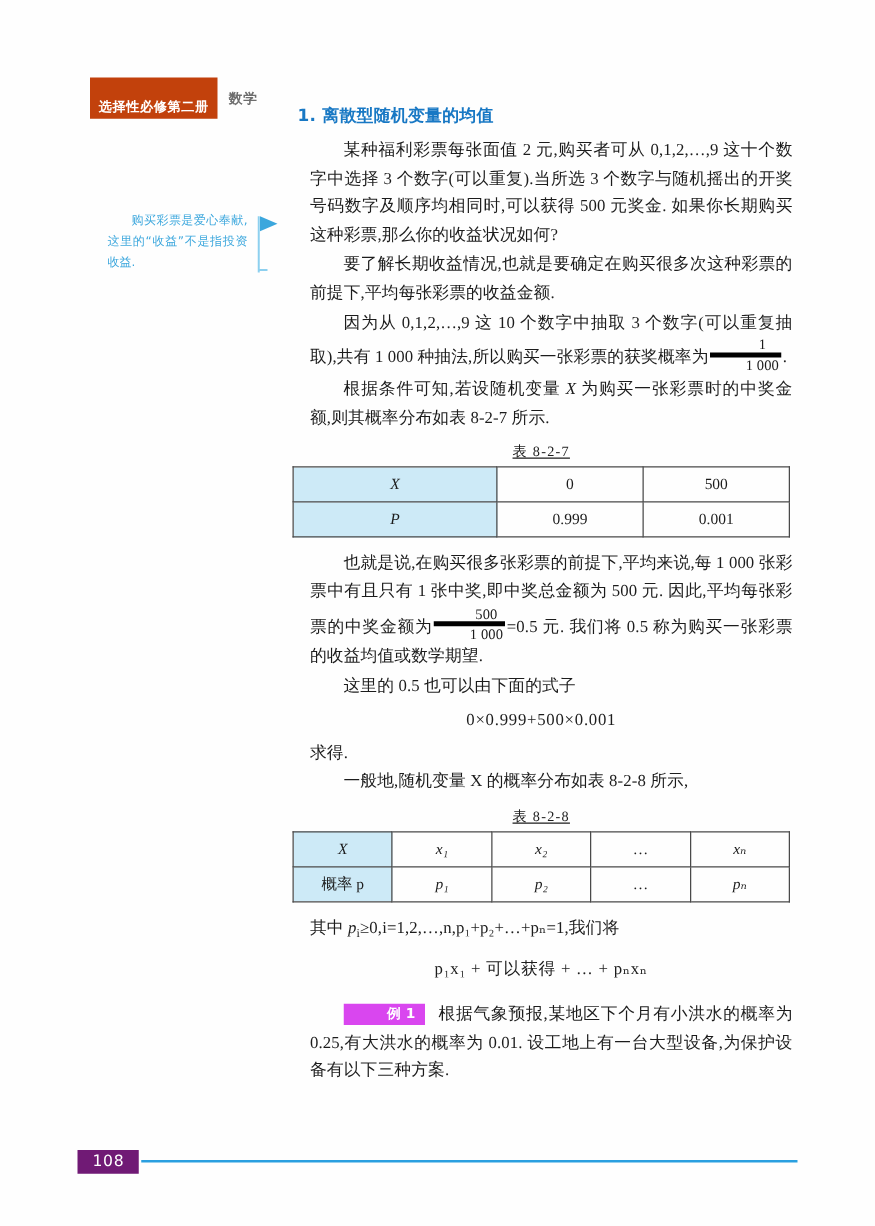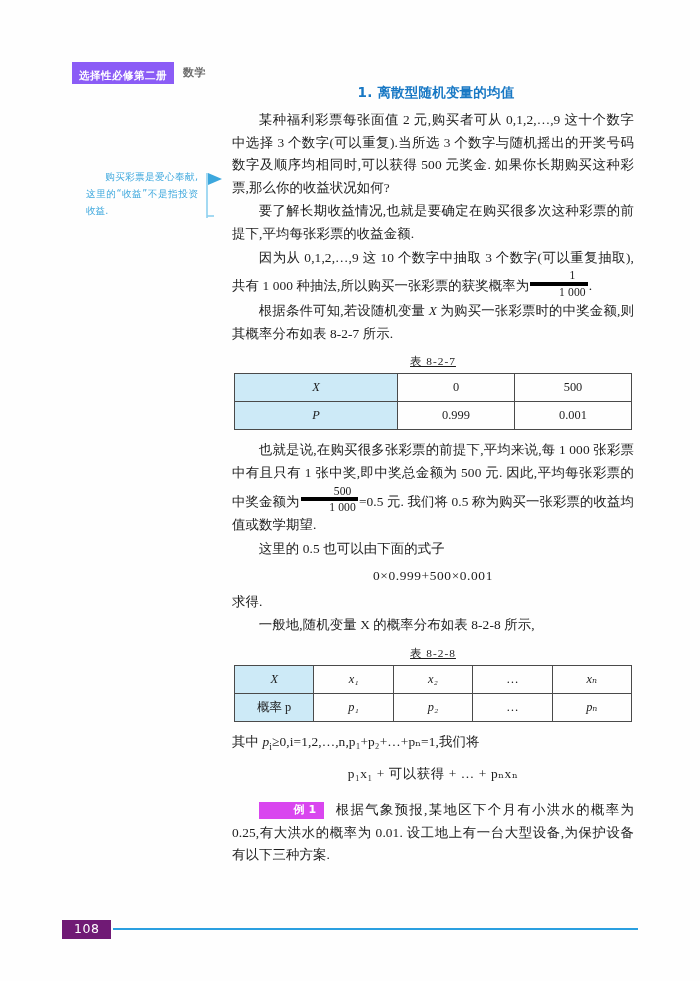--- a/index.html
+++ b/index.html
@@ -25,25 +25,25 @@
   
   .runhead {
     position: absolute;
     top: 62px;
     left: 72px;
     display: flex;
     align-items: center;
     gap: 9px;
   }
   .runhead-badge {
-    background: #8b5cf6;
+    background: #c2410c;
     color: #ffffff;
     font-size: 10.5px;
     letter-spacing: .5px;
-    padding: 8px 7px 3px 7px;
+    padding: 19px 7px 3px 7px;
     font-family: "DejaVu Sans", "Liberation Sans", sans-serif;
     font-weight: bold;
     line-height: 1;
   }
   .runhead-sub {
     color: #6d6d6d;
     font-size: 11px;
     font-family: "DejaVu Sans", "Liberation Sans", sans-serif;
     font-weight: bold;
     letter-spacing: .5px;
@@ -57,25 +57,24 @@
     width: 402px;
   }
 
   .sec-title {
     color: #1878c4;
     font-family: "DejaVu Sans", "Liberation Sans", sans-serif;
     font-weight: bold;
     font-size: 13.5px;
     margin: 0 0 7px 6px;
     letter-spacing: .2px;
-    text-align: center;
   }
 
   p.body {
-    margin: 0 0 1px 0;
+    margin: 0 0 1px 16px;
     font-size: 13.4px;
     line-height: 22.6px;
     text-align: justify;
     text-indent: 2em;
     letter-spacing: .1px;
   }
   p.noindent { text-indent: 0; }
 
   
   .frac {

